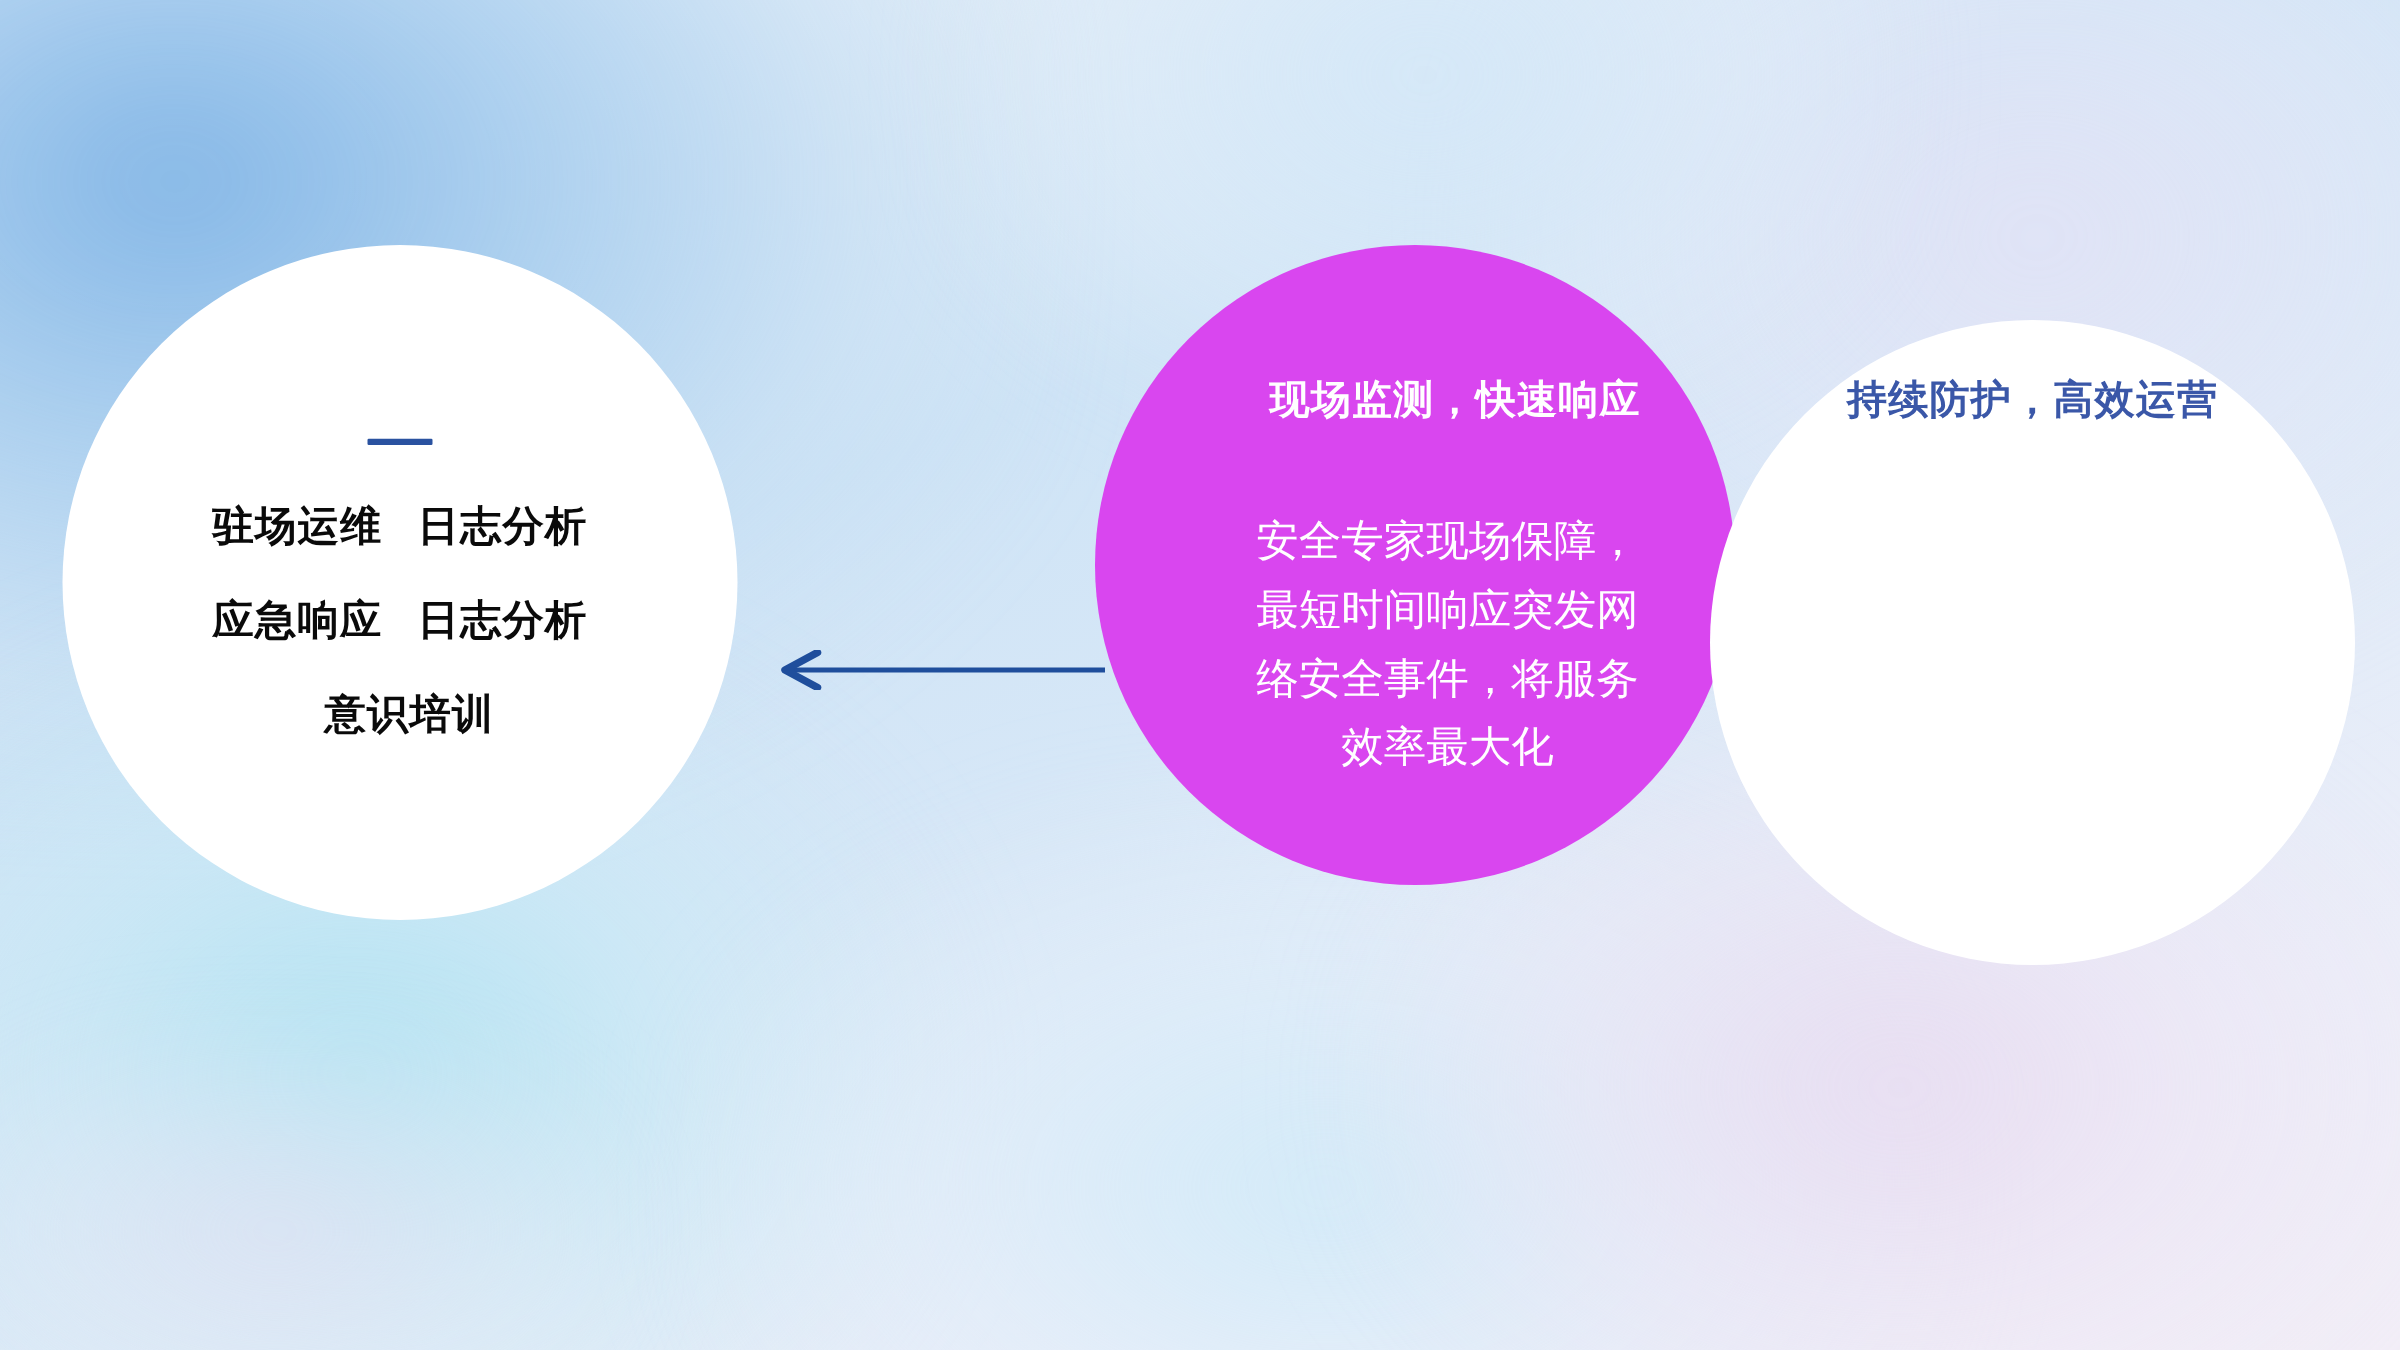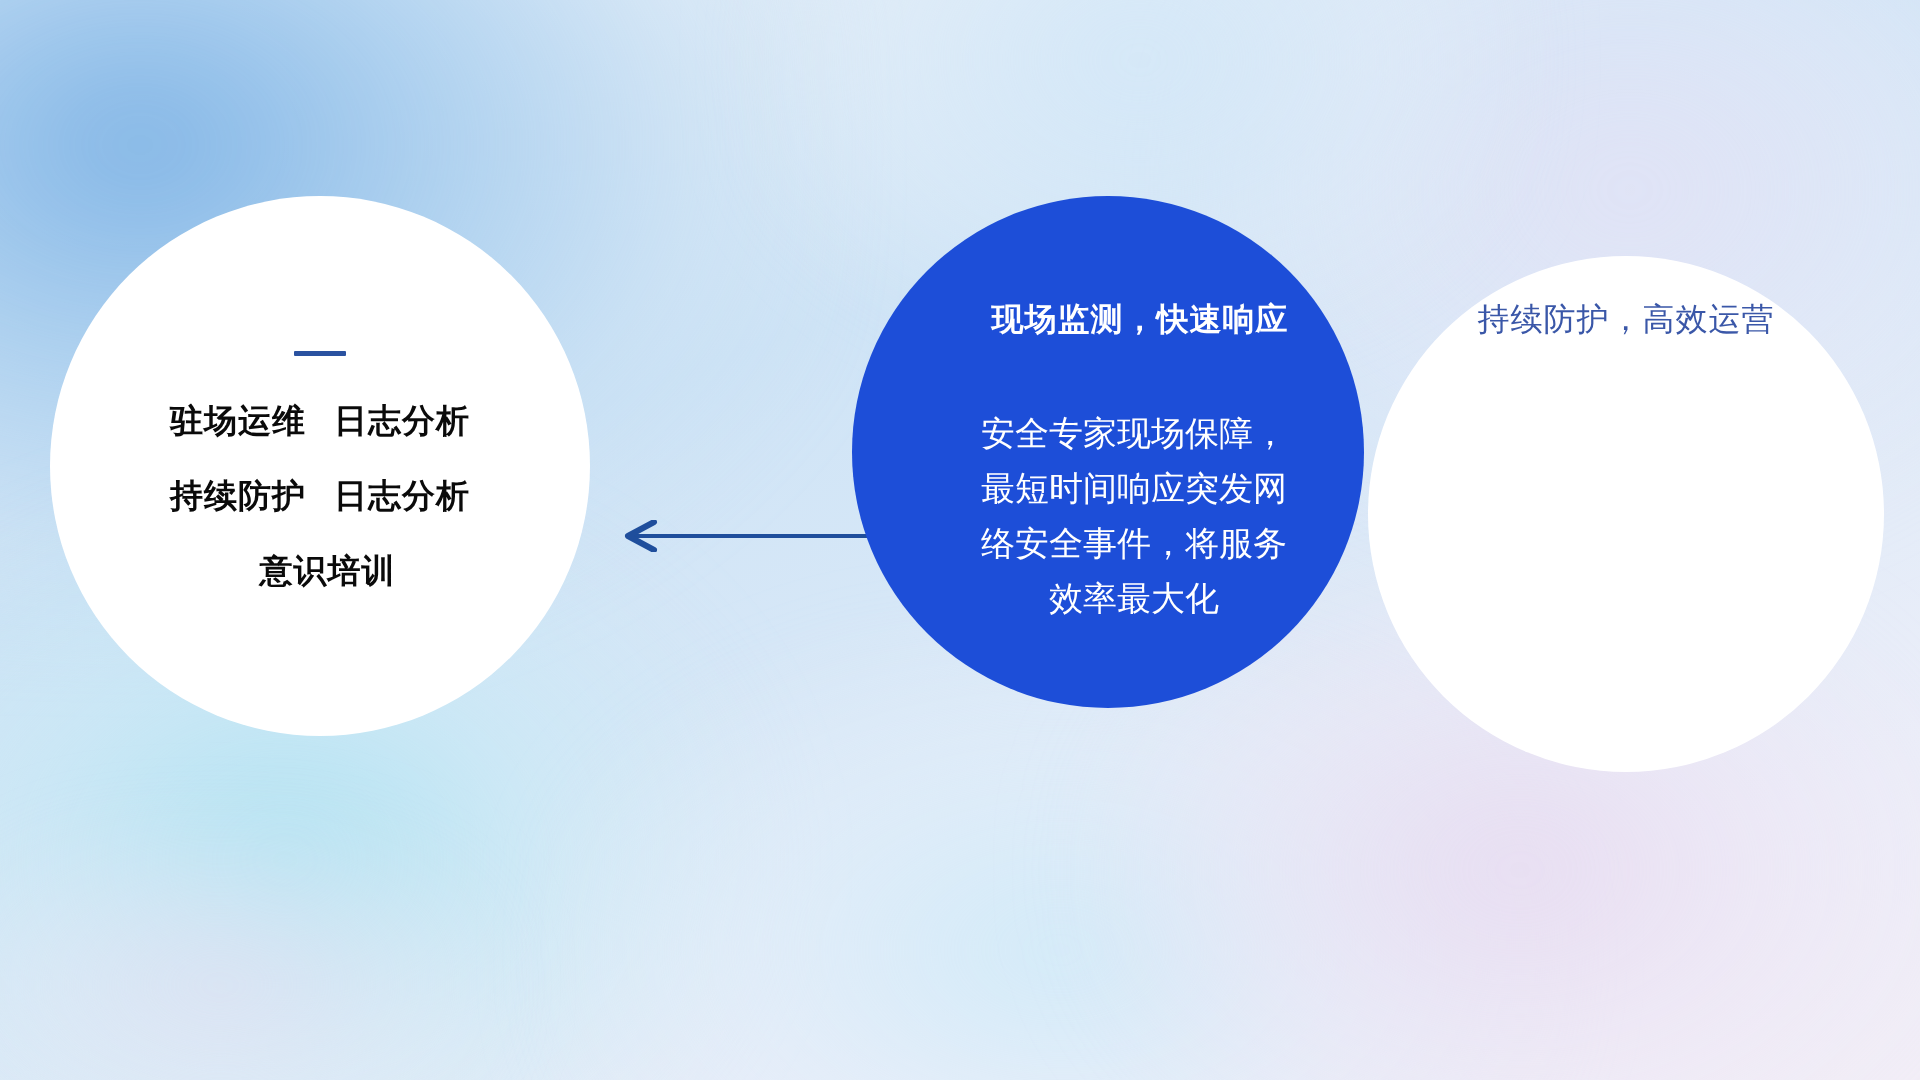--- a/index.html
+++ b/index.html
@@ -128,25 +128,25 @@
 
   #circle-left {
     left: 50px;
     top: 196px;
     width: 540px;
     height: 540px;
     background: #ffffff;
   }
 
   #circle-blue {
-    left: 852px;
+    left: 876px;
     top: 196px;
     width: 512px;
     height: 512px;
-    background: #1d4ed8;
+    background: #d946ef;
     text-decoration: underline;
   }
 
   #circle-right {
     left: 1368px;
     top: 256px;
     width: 516px;
     height: 516px;
     background: #ffffff;
   }
@@ -235,21 +235,21 @@
     height: 516px;
     display: flex;
     flex-direction: column;
     align-items: center;
     padding-top: 42px;
     box-sizing: border-box;
     text-align: center;
   }
   .right-title {
     font-size: 32px;
-    font-weight: normal;
+    font-weight: bold;
     color: #3a57a8;
     letter-spacing: 1px;
     white-space: nowrap;
   }
   .right-body {
     margin-top: 66px;
     font-size: 26px;
     line-height: 1.62;
     color: #111111;
     width: 420px;
@@ -282,21 +282,21 @@
   <div id="circle-left" class="circle">
     <div class="left-inner">
       <div class="accent-dash"></div>
 
       <div class="kw-row">
         <span>驻场运维</span>
         <span>日志分析</span>
       </div>
 
       <div class="kw-row">
-        <span>持续防护</span>
+        <span>应急响应</span>
         <span>日志分析</span>
       </div>
 
       <div class="kw-row last">
         <span class="kw-single">意识培训</span>
       </div>
     </div>
   </div>
 
   <svg id="arrow" viewBox="0 0 276 32">

